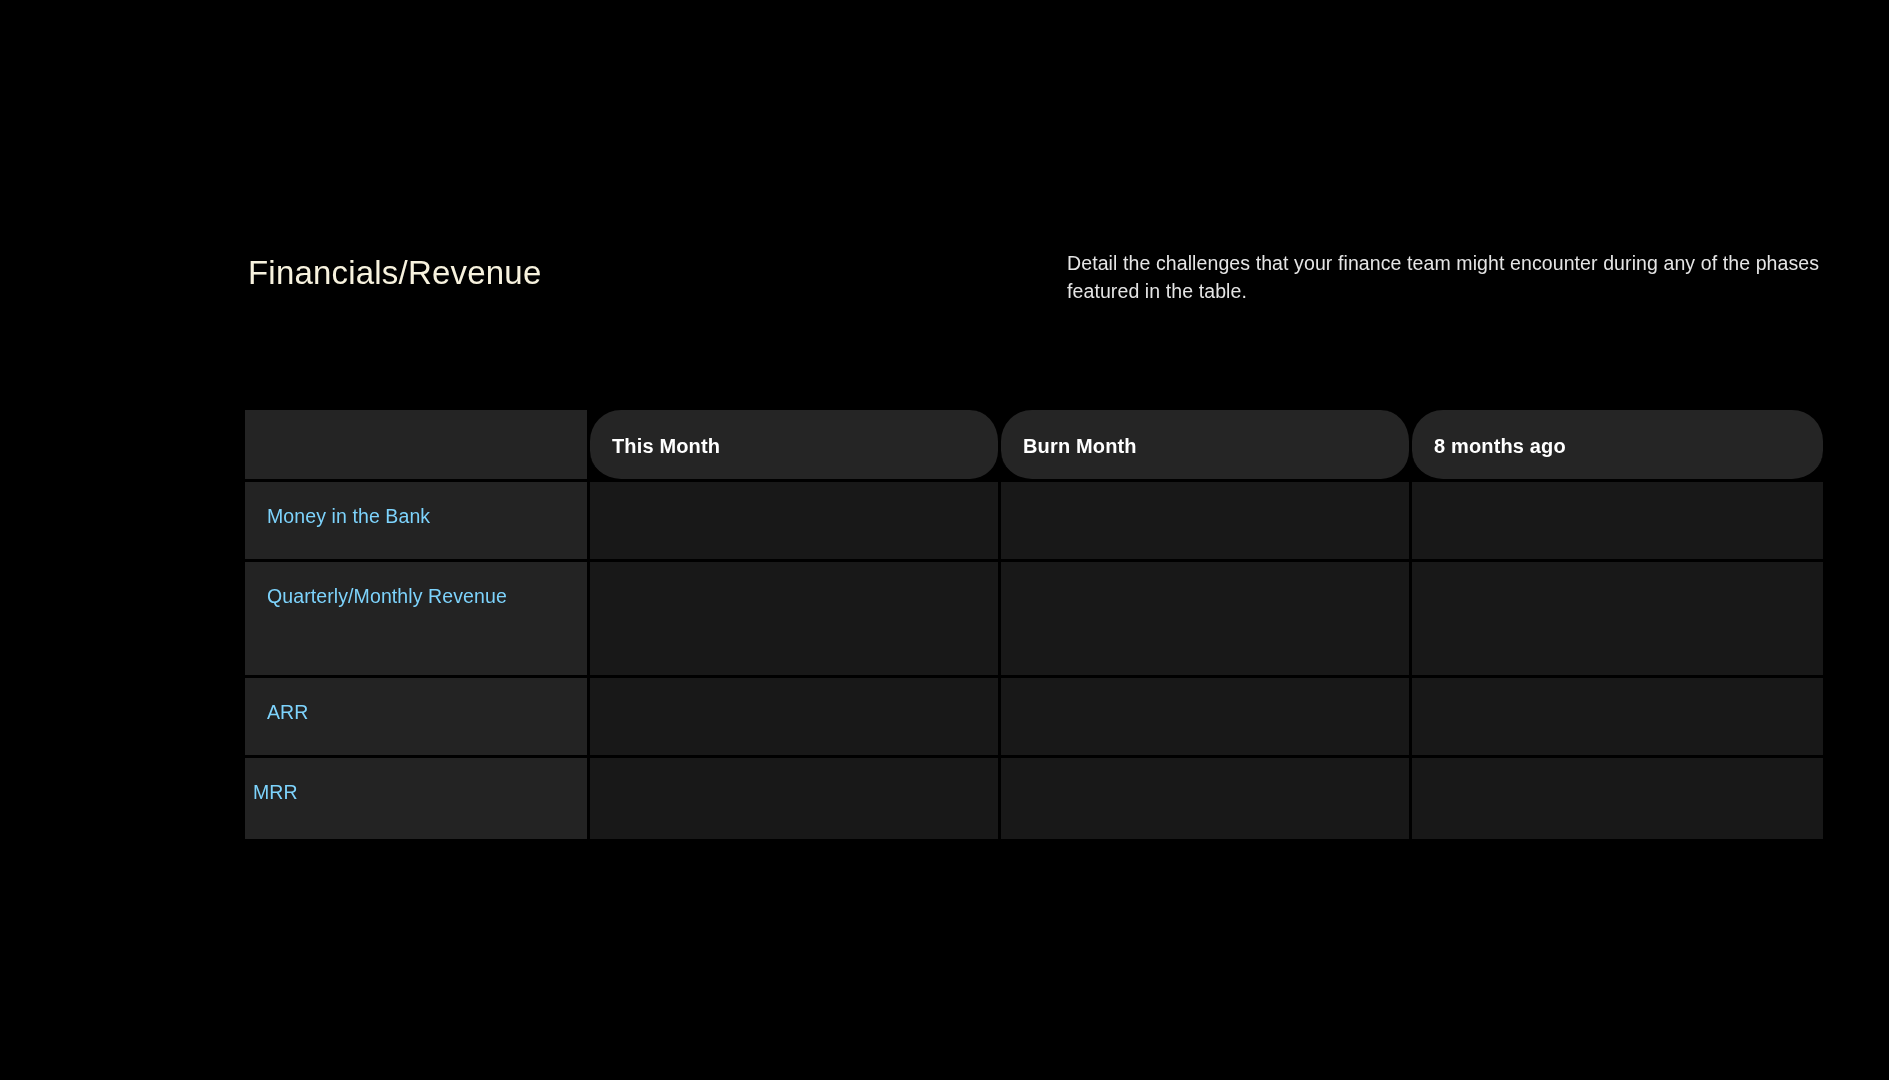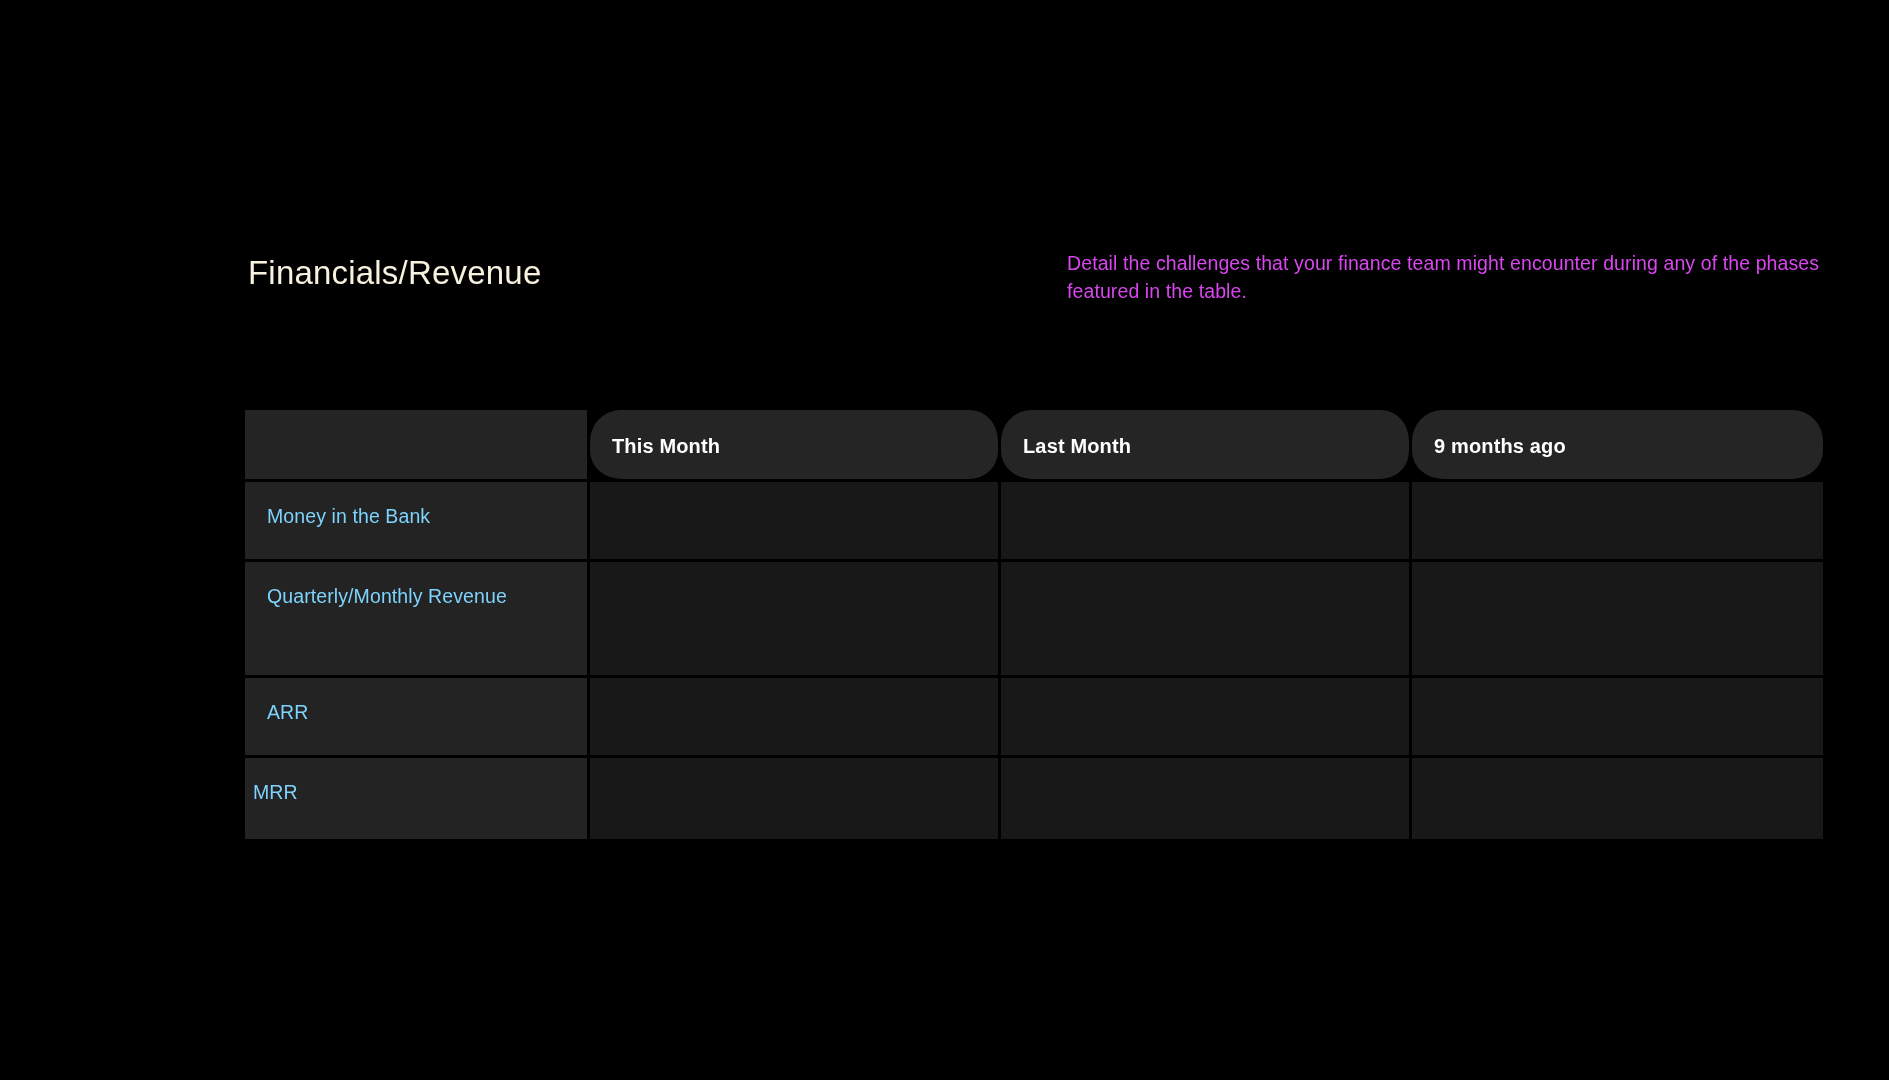--- a/index.html
+++ b/index.html
@@ -43,21 +43,21 @@
 
   .page-subtitle {
     position: absolute;
     left: 977px;
     top: 160px;
     width: 760px;
     font-size: 19.5px;
     font-weight: 400;
     line-height: 1.42;
     letter-spacing: 0.1px;
-    color: #d946ef;
+    color: #e5e5e5;
   }
 
   
   .table-wrap {
     position: absolute;
     left: 155px;
     top: 320px;
     width: 1578px;
   }
 
@@ -139,22 +139,22 @@
       <colgroup>
         <col class="c-label">
         <col class="c-data">
         <col class="c-data">
         <col class="c-data">
       </colgroup>
       <thead>
         <tr>
           <th class="hdr-corner"></th>
           <th class="hdr-cell">This Month</th>
-          <th class="hdr-cell">Last Month</th>
-          <th class="hdr-cell">9 months ago</th>
+          <th class="hdr-cell">Burn Month</th>
+          <th class="hdr-cell">8 months ago</th>
         </tr>
       </thead>
       <tbody>
 
         <tr class="r-h-1">
           <td class="row-label">Money in the Bank</td>
           <td class="row-data"></td>
           <td class="row-data"></td>
           <td class="row-data"></td>
         </tr>

